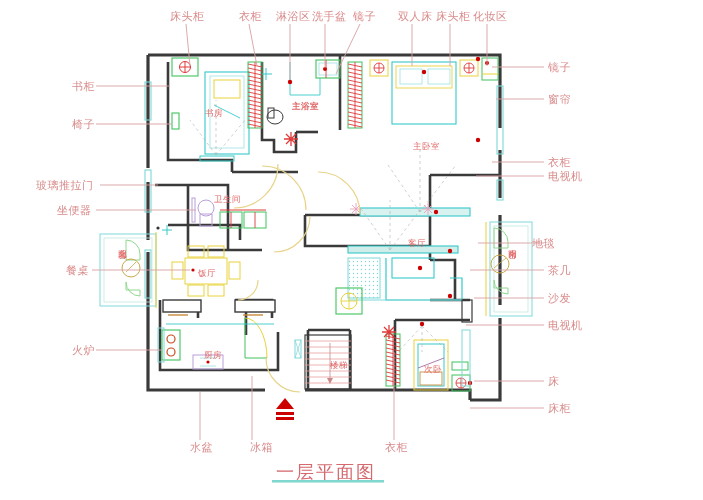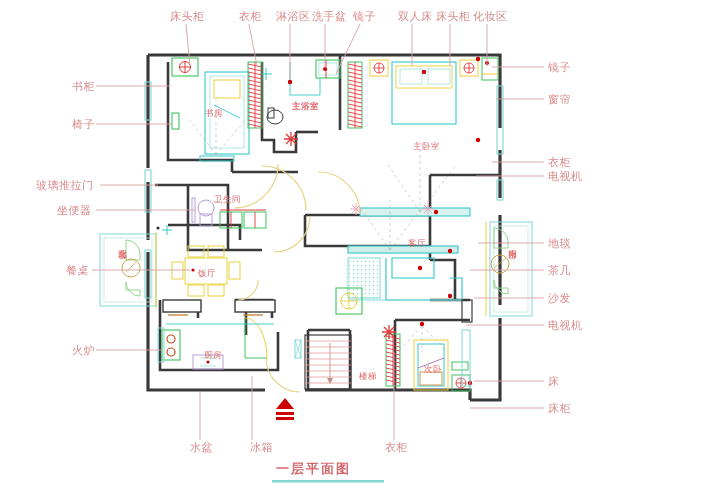--- a/index.html
+++ b/index.html
@@ -45,25 +45,25 @@
   .roomlbl.red { color: #e06666; }
   .roomlbl.vert {
     writing-mode: vertical-rl;
     text-orientation: upright;
     line-height: 8px;
   }
   #title {
     position: absolute;
     left: 276px;
     top: 460px;
-    font-size: 13px;
+    font-size: 18px;
     color: #d4696e;
     letter-spacing: 2px;
     font-family: "DejaVu Serif", "Liberation Serif", serif;
-    font-weight: bold;
+    font-weight: normal;
   }
   #title-rule {
     position: absolute;
     left: 272px;
     top: 480px;
     width: 112px;
     height: 0;
     border-top: 2px solid #7fd8cf;
     border-bottom: 1px solid #bde8e2;
   }
@@ -396,21 +396,21 @@
   </svg>
 
   <div id="room-label-layer">
       <div class="roomlbl red" style="left: 205px; top: 108px;">书房</div>
       <div class="roomlbl red" style="left: 292px; top: 101px; font-weight: bold;">主浴室</div>
       <div class="roomlbl red" style="left: 413px; top: 141px;">主卧室</div>
       <div class="roomlbl red" style="left: 214px; top: 194px; text-align: right;">卫生间</div>
       <div class="roomlbl red" style="left: 198px; top: 268px;">饭厅</div>
       <div class="roomlbl red" style="left: 392px; top: 238px; margin-left: 16px;">客厅</div>
       <div class="roomlbl red" style="left: 204px; top: 350px; text-align: center;">厨房</div>
-      <div class="roomlbl red" style="left: 330px; top: 371px; margin-left: 29px;">楼梯</div>
+      <div class="roomlbl red" style="left: 330px; top: 360px;">楼梯</div>
       <div class="roomlbl red" style="left: 424px; top: 364px;">次卧</div>
       <div class="roomlbl red vert" style="left: 119px; top: 243px;">北阳台</div>
       <div class="roomlbl red vert" style="left: 509px; top: 243px;">南阳台</div>
     </div>
 
   <div id="annotation-layer">
       <div class="anno" style="left: 170px; top: 12px;">床头柜</div>
       <div class="anno" style="left: 239px; top: 12px;">衣柜</div>
       <div class="anno" style="left: 276px; top: 12px;">淋浴区</div>
       <div class="anno" style="left: 312px; top: 12px;">洗手盆</div>
@@ -421,21 +421,21 @@
       <div class="anno" style="left: 72px; top: 82px;">书柜</div>
       <div class="anno" style="left: 72px; top: 120px;">椅子</div>
       <div class="anno" style="left: 36px; top: 181px;">玻璃推拉门</div>
       <div class="anno" style="left: 57px; top: 206px;">坐便器</div>
       <div class="anno" style="left: 66px; top: 266px;">餐桌</div>
       <div class="anno" style="left: 72px; top: 346px;">火炉</div>
       <div class="anno" style="left: 548px; top: 63px;">镜子</div>
       <div class="anno" style="left: 548px; top: 95px;">窗帘</div>
       <div class="anno" style="left: 548px; top: 158px;">衣柜</div>
       <div class="anno" style="left: 548px; top: 172px;">电视机</div>
-      <div class="anno" style="left: 548px; top: 239px;">地毯</div>
+      <div class="anno" style="left: 532px; top: 239px;">地毯</div>
       <div class="anno" style="left: 548px; top: 266px;">茶几</div>
       <div class="anno" style="left: 548px; top: 294px;">沙发</div>
       <div class="anno" style="left: 548px; top: 321px;">电视机</div>
       <div class="anno" style="left: 548px; top: 377px;">床</div>
       <div class="anno" style="left: 548px; top: 404px;">床柜</div>
       <div class="anno" style="left: 190px; top: 443px;">水盆</div>
       <div class="anno" style="left: 250px; top: 443px;">冰箱</div>
       <div class="anno" style="left: 385px; top: 443px;">衣柜</div>
     </div>
 

